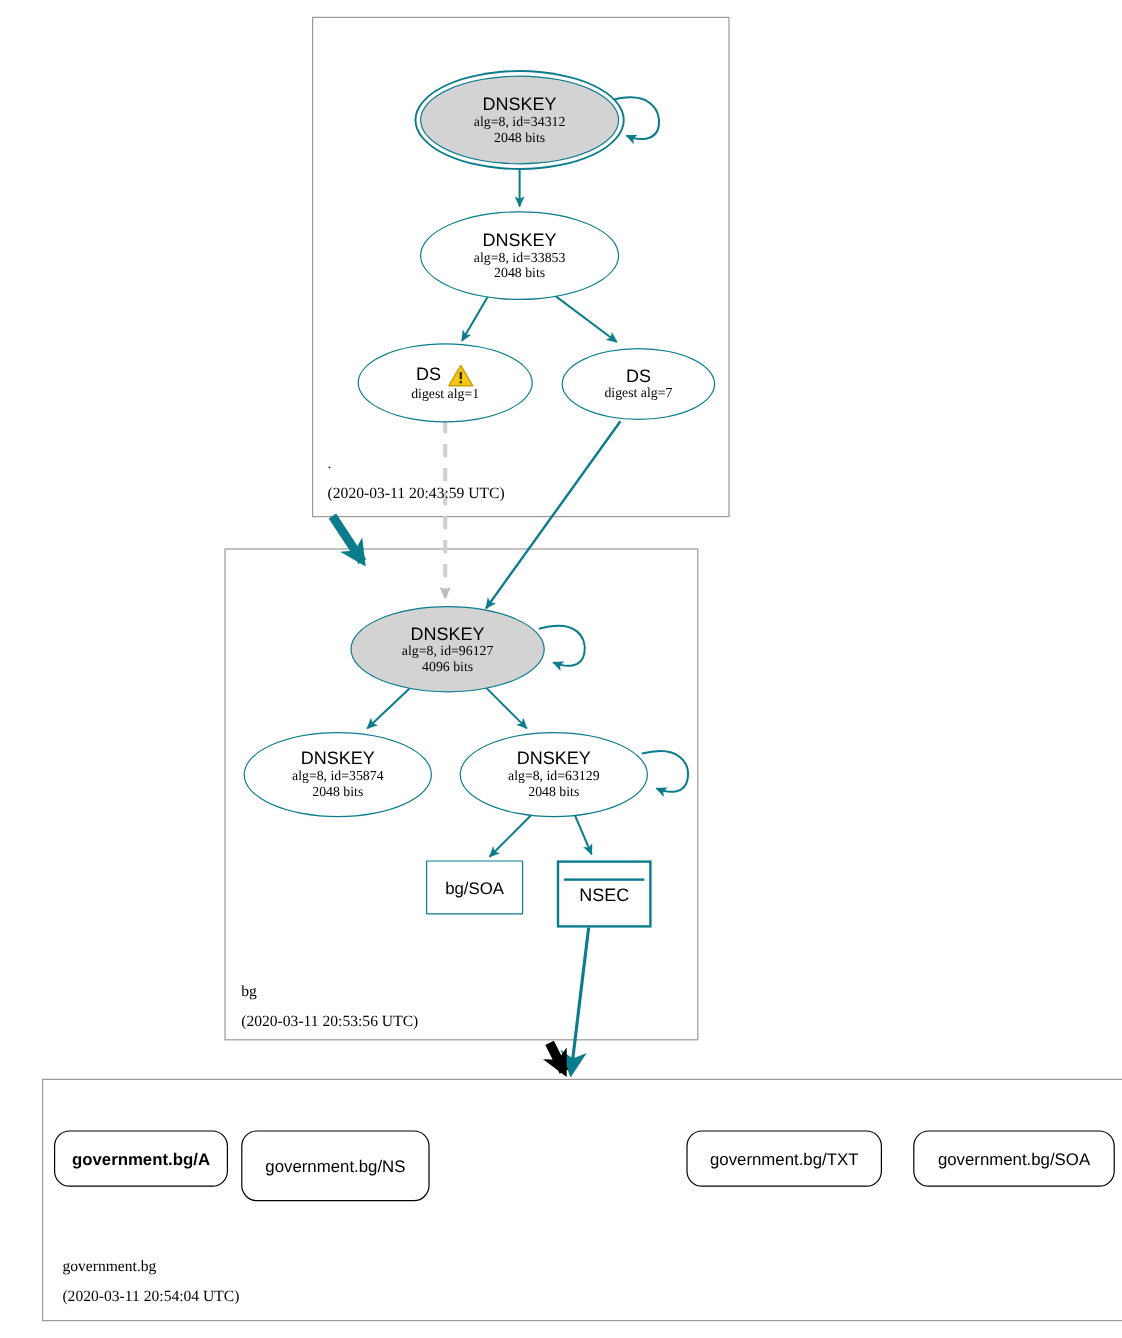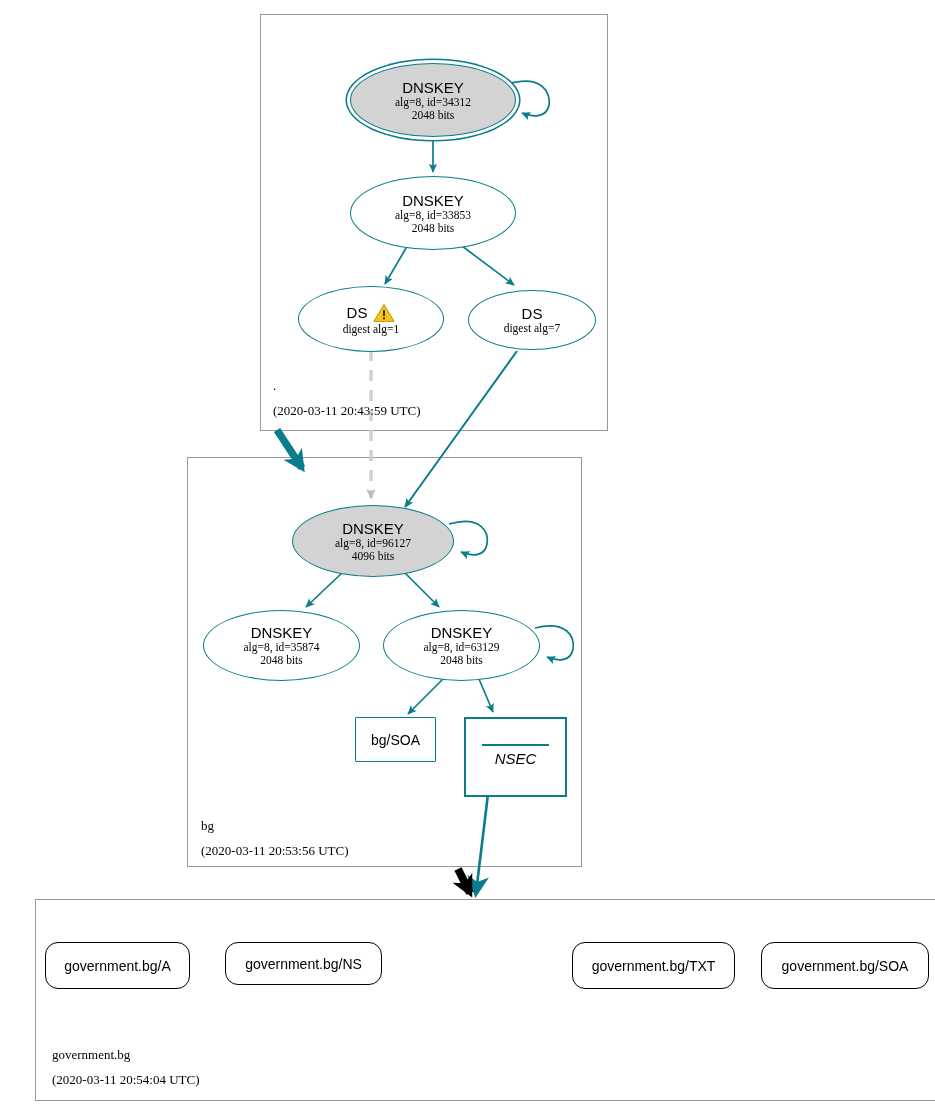--- a/index.html
+++ b/index.html
@@ -79,23 +79,22 @@
   .rrset {
     border: 1.8px solid #0a7c8c;
     border-radius: 1px;
     background: #ffffff;
     font-family: "Liberation Sans", sans-serif;
     font-size: 14px;
   }
   .nsec-box {
     border: 2px solid #0a7c8c;
     background: #ffffff;
-    padding: 16px;
+    padding: 4px;
     display: block;
-    font-style: italic;
   }
   .nsec-top {
     height: 9px;
     border-bottom: 2px solid #0a7c8c;
   }
   .nsec-label {
     font-family: "Liberation Sans", sans-serif;
     font-size: 15px;
     line-height: 25px;
     text-align: center;
@@ -222,25 +221,25 @@
   </div>
 
   <div class="nsec-box" style="position:absolute; left:443px; top:717px; width:67px; height:44px;">
     <div class="nsec-top"></div>
     <div class="nsec-label">NSEC</div>
   </div>
 
   <div class="zone-label zone-name" style="left:180px; top:818px;">bg</div>
   <div class="zone-label zone-time" style="left:180px; top:843px;">(2020-03-11 20:53:56 UTC)</div>
 
-  <div class="node leaf-rrset" style="left:24px; top:942px; width:145px; height:47px;">
+  <div class="node leaf-rrset" style="left:24px; top:942px; width:145px; height:47px;font-weight:bold;">
     <span>government.bg/A</span>
   </div>
 
-  <div class="node leaf-rrset" style="left:204px; top:942px; width:157px; height:43px;">
+  <div class="node leaf-rrset" style="left:180px; top:942px; width:157px; height:59px;">
     <span>government.bg/NS</span>
   </div>
 
 
   <div class="node leaf-rrset" style="left:551px; top:942px; width:163px; height:47px;">
     <span>government.bg/TXT</span>
   </div>
 
   <div class="node leaf-rrset" style="left:740px; top:942px; width:168px; height:47px;">
     <span>government.bg/SOA</span>

